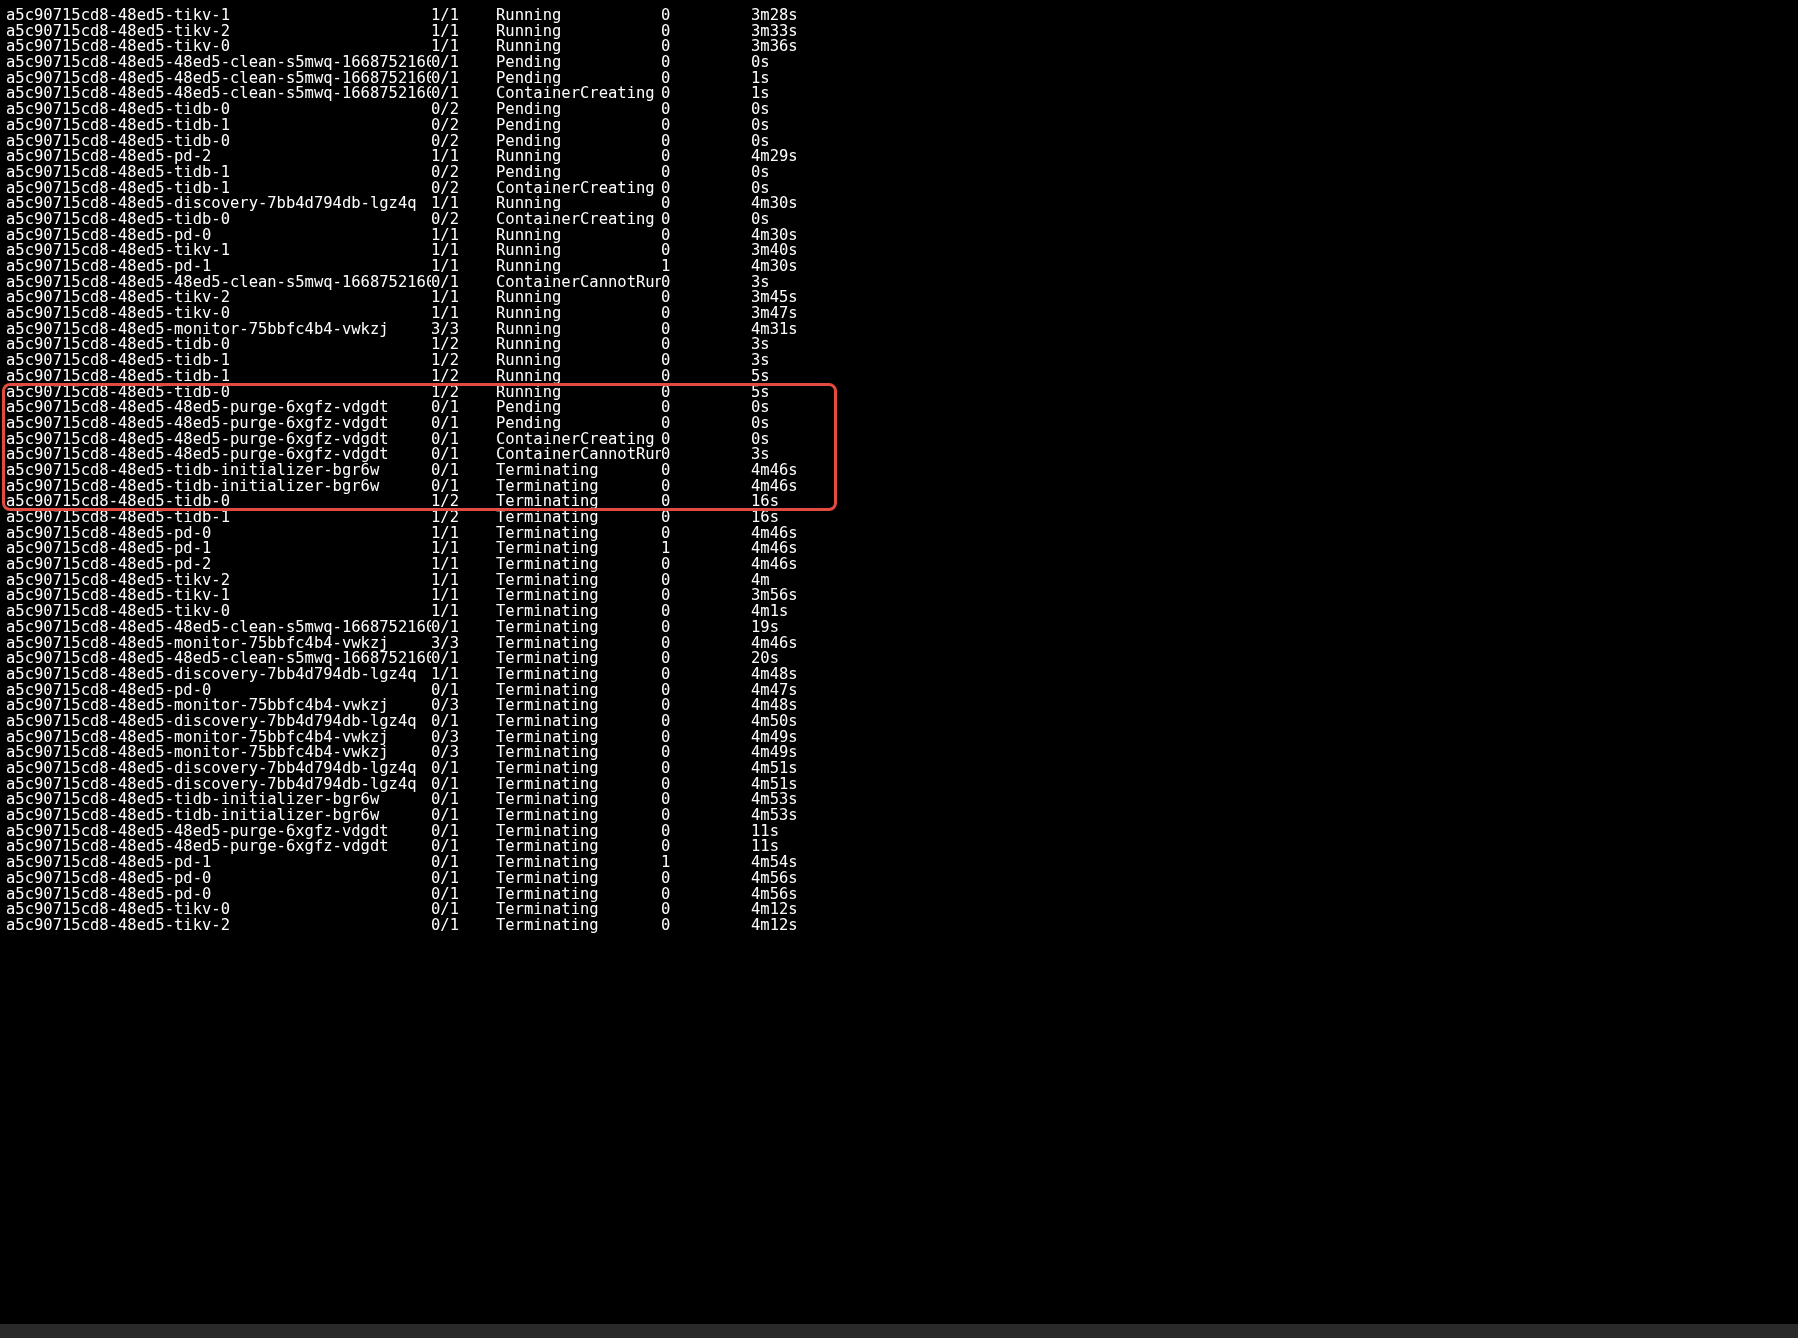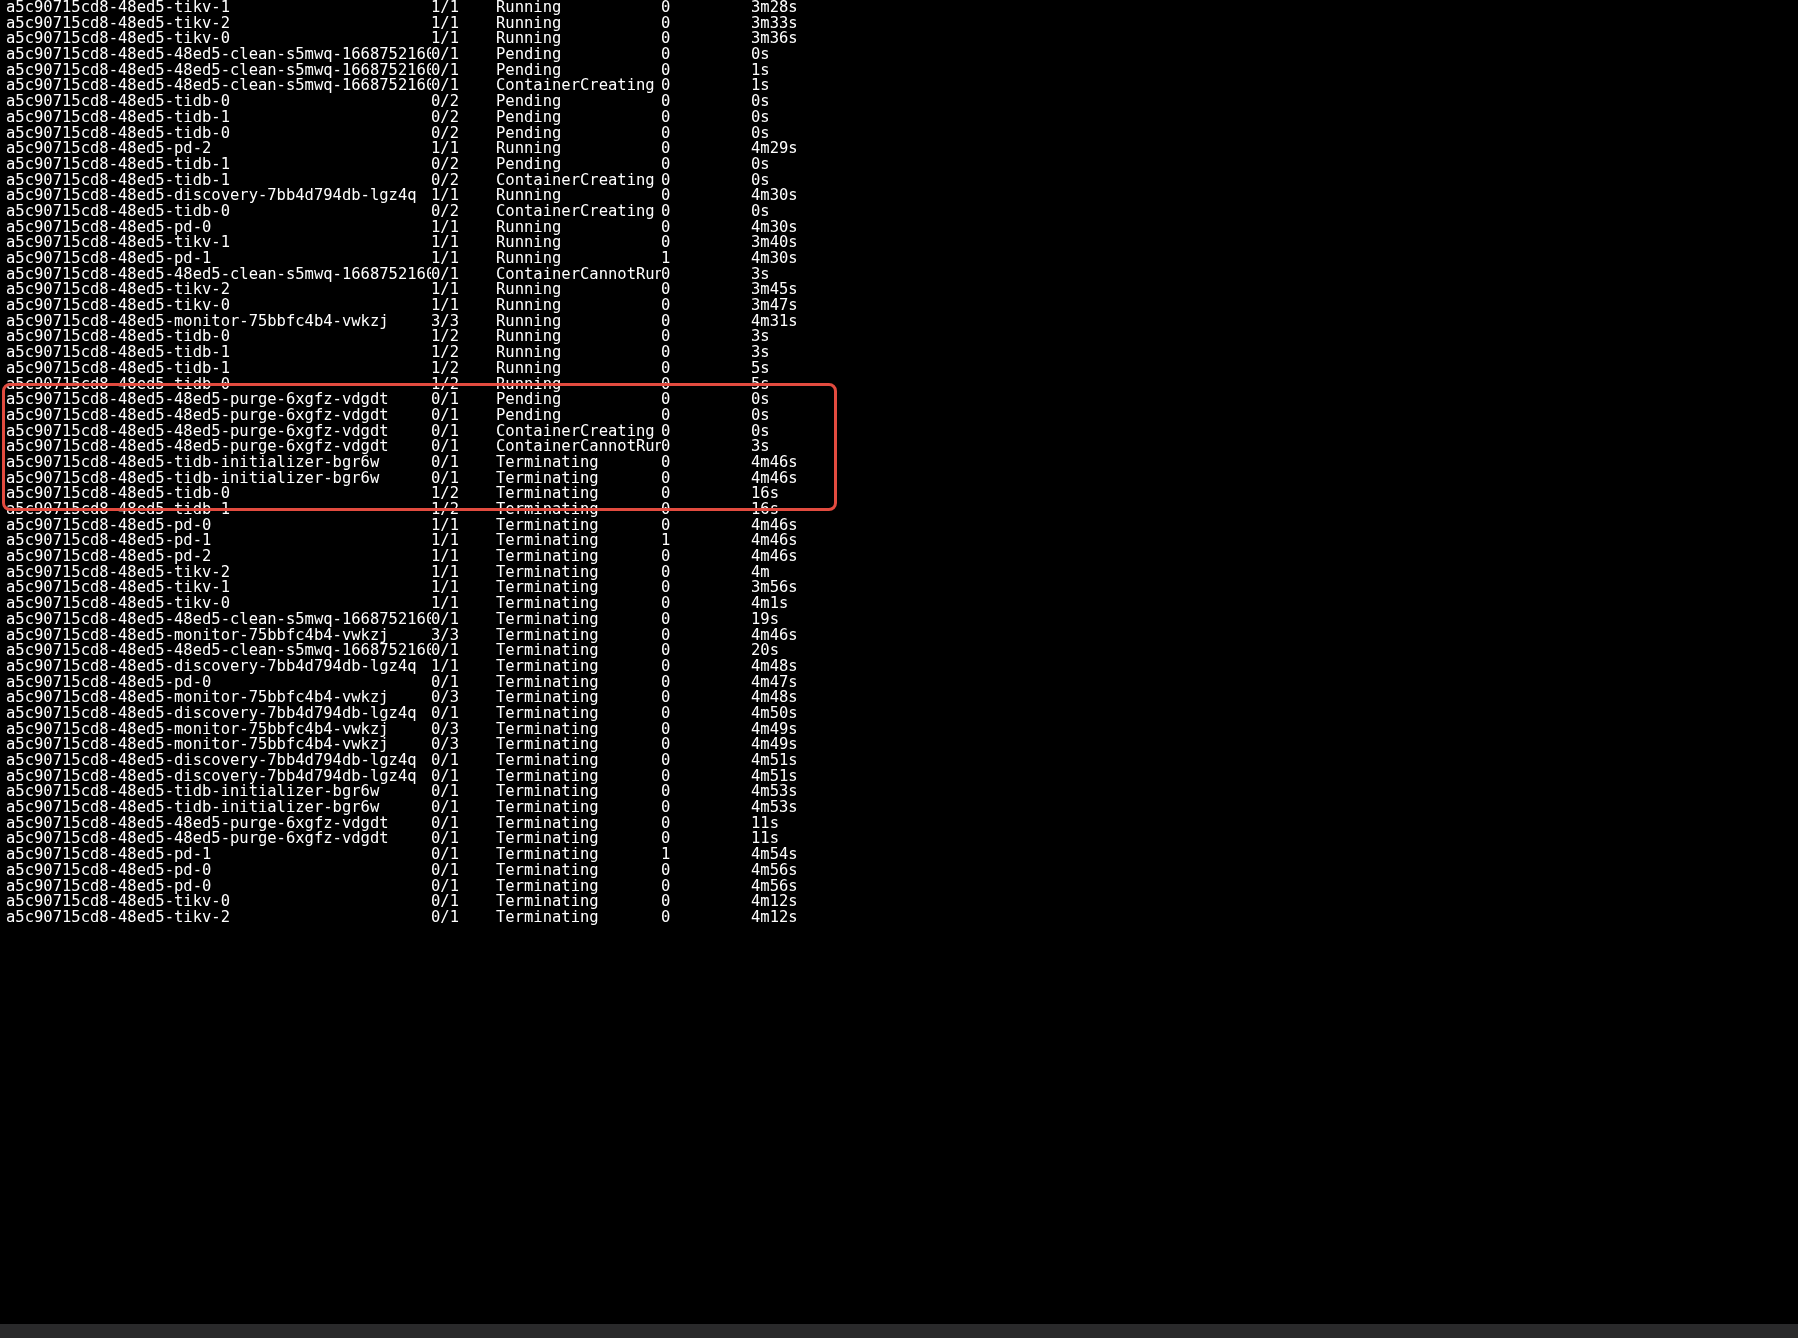--- a/index.html
+++ b/index.html
@@ -8,21 +8,21 @@
     background: #000;
     color: #fff;
     font-family: "Menlo", "Consolas", "DejaVu Sans Mono", monospace;
     font-size: 15.5px;
     line-height: 15.7px;
     width: 100%;
     height: 100%;
   }
   .terminal {
     background: #000;
-    padding: 0 6px 10px 6px;
+    padding: 8px 6px 10px 6px;
     white-space: pre;
   }
   .row {
     display: grid;
     grid-template-columns: 425px 65px 165px 90px 120px;
     height: 15.7px;
     align-items: center;
   }
   .row span {
     white-space: pre;

